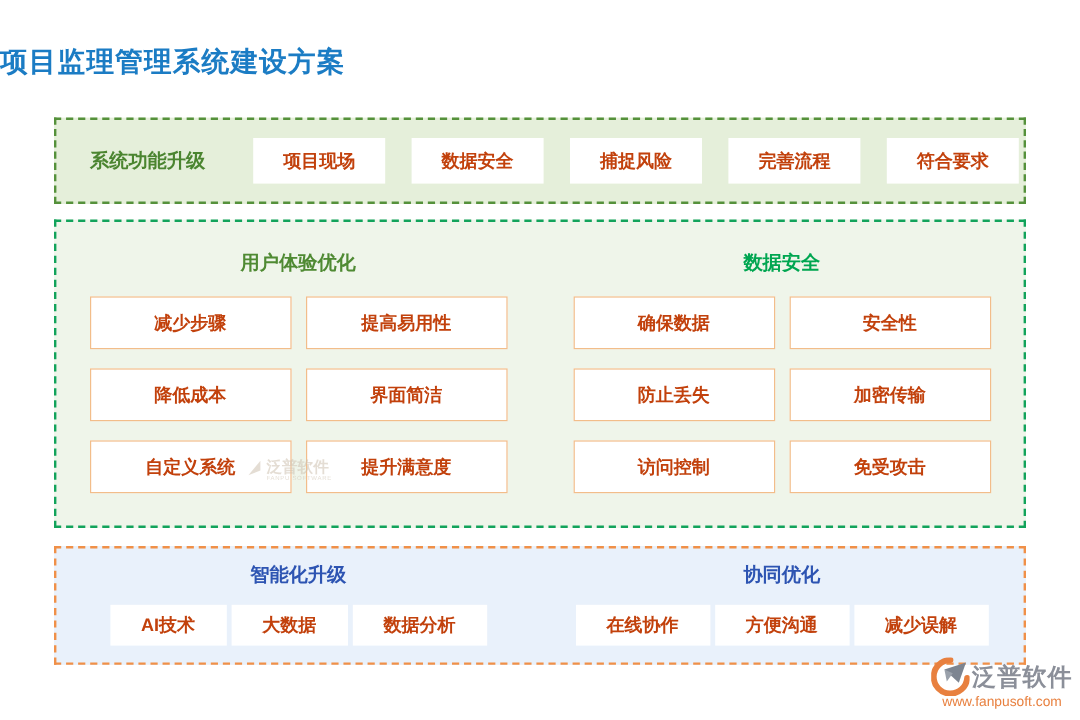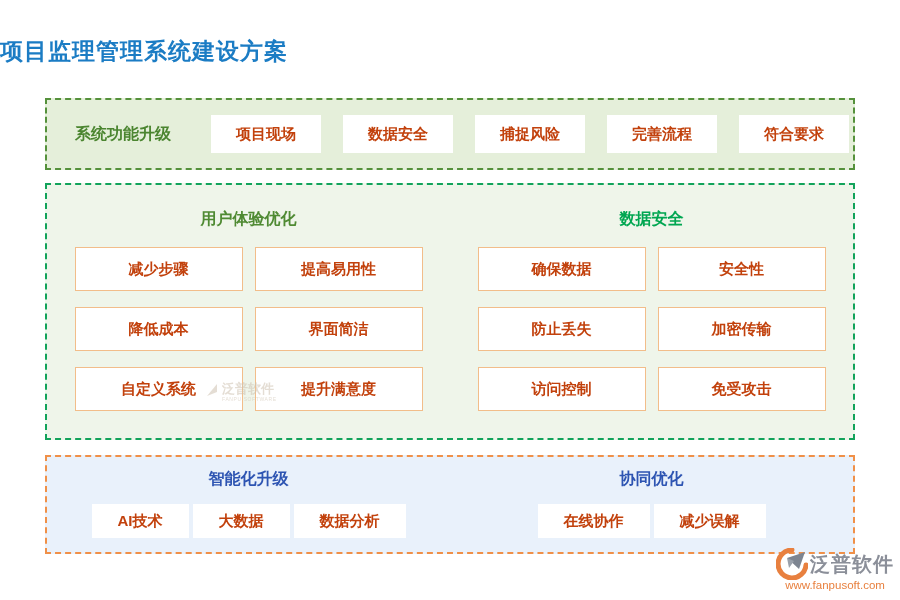--- a/index.html
+++ b/index.html
@@ -109,20 +109,21 @@
       <div class="sec3-row">
         <div class="box">AI技术</div>
         <div class="box">大数据</div>
         <div class="box">数据分析</div>
       </div>
     </div>
     <div class="sec3-col">
       <div class="sec3-header">协同优化</div>
       <div class="sec3-row">
         <div class="box">在线协作</div>
+        <div class="box">方便沟通</div>
         <div class="box">减少误解</div>
       </div>
     </div>
   </div>
 
   <div class="watermark">
     <svg width="13" height="15" viewBox="0 0 13 15">
       <path d="M1 14 L11 2 L11 10 Z" fill="#cfc3b2"></path>
     </svg>
     <div class="wm-textcol">

